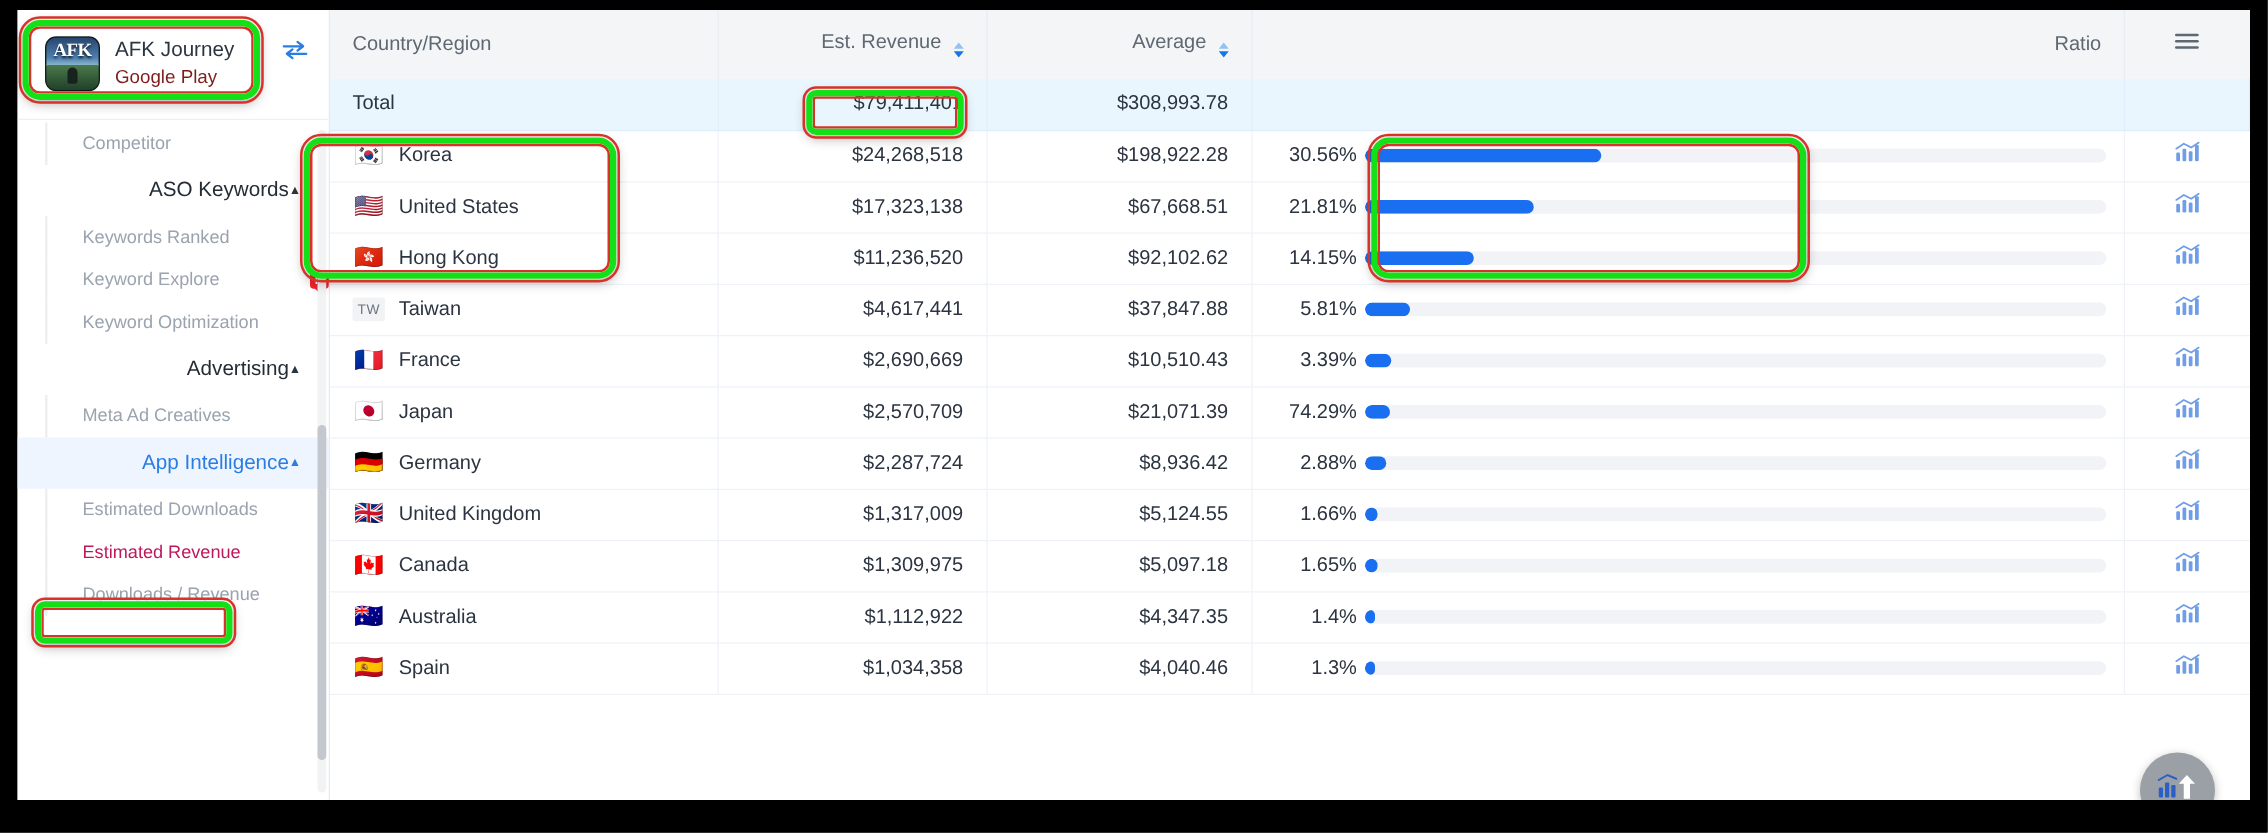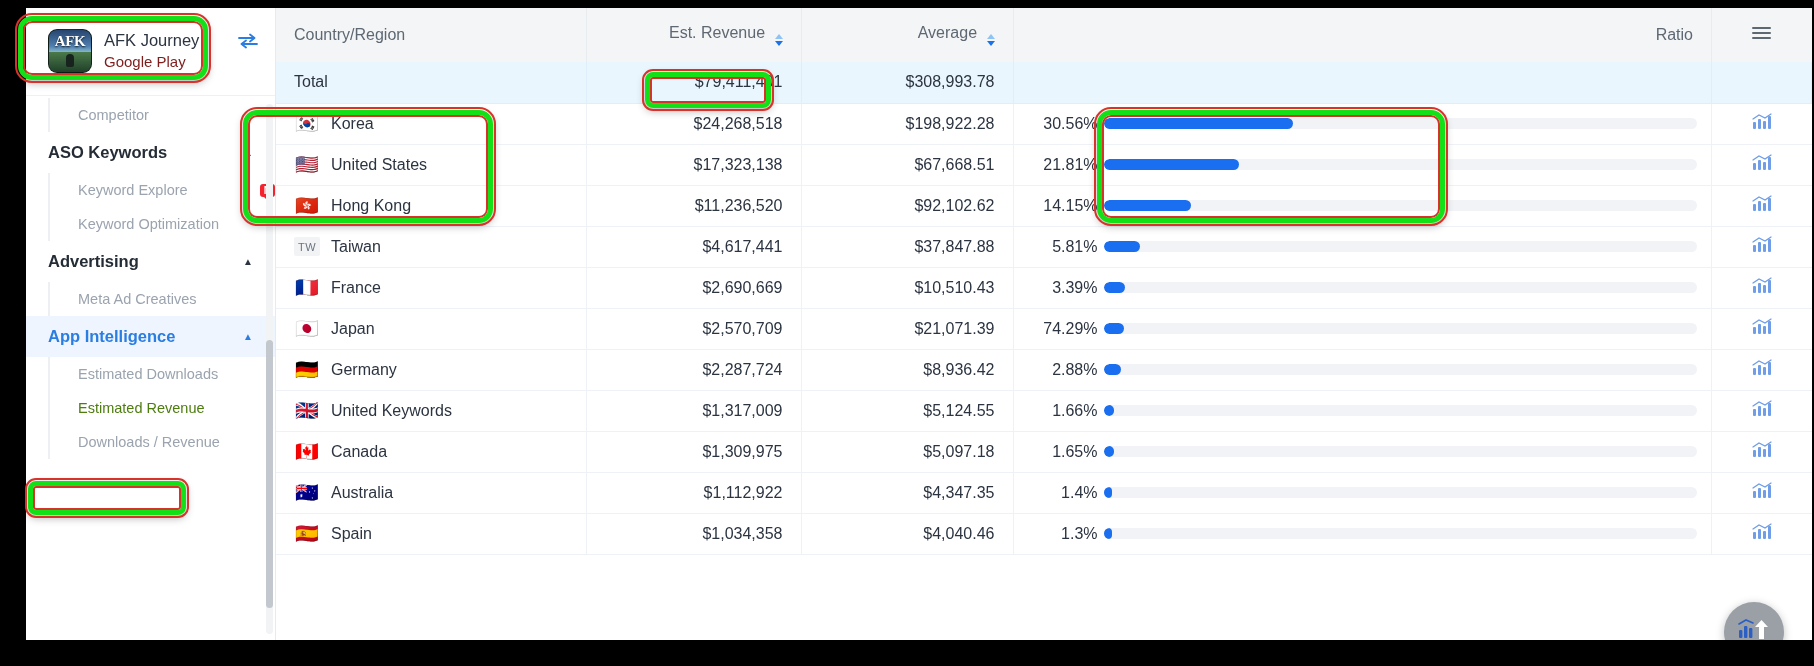--- a/index.html
+++ b/index.html
@@ -10,21 +10,21 @@
     overflow: hidden;
   }
   #screen {
     position: relative;
     width: 1814px; height: 666px;
     background: #000;
   }
   
   #app {
     position: absolute;
-    left: 26px; top: 8px;
+    left: 14px; top: 8px;
     width: 1786px; height: 632px;
     background: #ffffff;
     overflow: hidden;
     display: flex;
   }
   
   #sidebar {
     position: relative;
     width: 250px;
     height: 100%;
@@ -97,26 +97,26 @@
   .nav { padding-top: 2px; position: relative; }
   .nav-sub {
     padding: 9px 0 9px 28px;
     font-size: 14.5px;
     color: #9aa3ae;
     border-left: 2px solid #edeff2;
     margin-left: 22px;
     white-space: nowrap;
     display: flex; align-items: center;
   }
-  .nav-sub.active { color: #4d7c0f; }
+  .nav-sub.active { color: #be185d; }
   .nav-group {
-    display: flex; align-items: center; justify-content: space-between;
+    display: flex; align-items: center; justify-content: flex-end;
     padding: 11px 22px 11px 22px;
     font-size: 16.5px;
-    font-weight: bold;
+    font-weight: normal;
     color: #242c36;
     white-space: nowrap;
   }
   .nav-group.active { color: #2a7de1; background: #eef5ff; }
   .caret { font-size: 10px; line-height: 1; color: #2b3440; }
   .nav-group.active .caret { color: #2a7de1; }
   .badge-n {
     background: #f5222d; color: #fff;
     font-size: 10px; font-weight: bold;
     border-radius: 3px;
@@ -262,20 +262,23 @@
         </span>
       </div>
 
       <nav class="nav" id="nav">
           <div class="nav-sub">
             <span>Competitor</span>
           </div>
           <div class="nav-group">
             <span>ASO Keywords</span>
             <span class="caret">▲</span>
+          </div>
+          <div class="nav-sub">
+            <span>Keywords Ranked</span>
           </div>
           <div class="nav-sub">
             <span>Keyword Explore</span>
             <span class="badge-n">N</span>
           </div>
           <div class="nav-sub">
             <span>Keyword Optimization</span>
           </div>
           <div class="nav-group">
             <span>Advertising</span>
@@ -526,21 +529,21 @@
                       <rect x="11" y="8" width="3" height="8" rx="1"></rect>
                       <rect x="16" y="3" width="3" height="13" rx="1"></rect>
                     </g>
                     <path d="M1 6 L7 2 L13 5 L19 1" fill="none" stroke="#6f9de8" stroke-width="1.3" stroke-linecap="round"></path>
                   </svg></span></td>
             </tr>
             <tr>
               <td class="country">
                 <div class="cwrap">
                   <span class="flag">🇬🇧</span>
-                  <span>United Keywords</span>
+                  <span>United Kingdom</span>
                 </div>
               </td>
               <td class="num">$1,317,009</td>
               <td class="num">$5,124.55</td>
               <td class="ratio-cell">
                 <div class="ratio-row">
                   <span class="ratio-val">1.66%</span>
                   <div class="bar-track">
                     <div class="bar-fill" style="width: 1.73822%;"></div>
                   </div>

